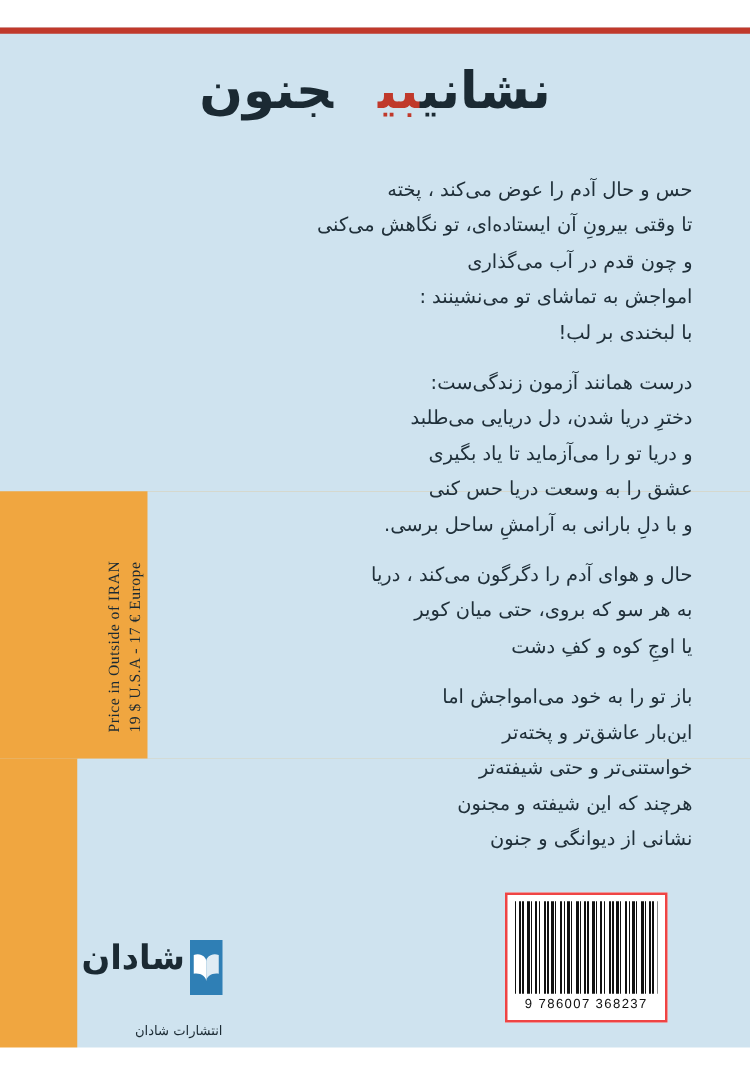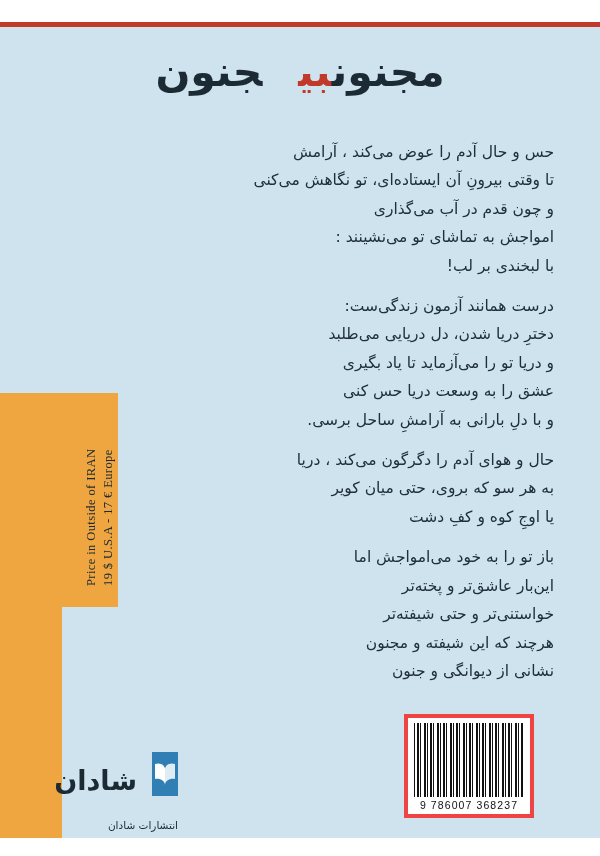--- a/index.html
+++ b/index.html
@@ -89,36 +89,36 @@
   .price .line2{display:block;margin-top:2px;}
   
   .logo-wrap{
     position:absolute;left:66px;top:752px;width:112px;
   }
   .logo-box{
     width:42px;height:44px;
     background:#2f7fb5;
     display:flex;align-items:center;justify-content:center;
   }
-  .logo-row{display:flex;align-items:flex-end;gap:15px;}
+  .logo-row{display:flex;gap:4px;}
   .logo-word{
     font-size:27px;font-weight:bold;color:#1b2a33;direction:rtl;
     line-height:30px;
   }
   .logo-caption{
     margin-top:23px;
     font-size:10.5px;color:#1b2a33;direction:rtl;text-align:right;
     width:104px;
   }
   
   .barcode{
     position:absolute;left:404px;top:714px;
     width:130px;height:104px;
     background:#ffffff;
-    border:4px solid #ef4444;
+    border:2px solid #ef4444;
     padding:5px 6px 3px 6px;
     box-sizing:border-box;
   }
   .bars{
     height:74px;width:100%;
     background-repeat:repeat-x;
     background-image:
       repeating-linear-gradient(90deg,
         #111 0px,#111 1px, #fff 1px,#fff 3px,
         #111 3px,#111 5px, #fff 5px,#fff 6px,
@@ -143,26 +143,26 @@
   <div class="top-band"></div>
   <div class="top-rule"></div>
 
   <div class="orange-band"></div>
   <div class="blue-right-cover"></div>
   <div class="orange-lower"></div>
   <div class="blue-bottom"></div>
   <div class="white-bottom"></div>
 
   <div class="title">
-    <span>مجنون</span><span class="accent">بی</span><span>جنون</span>
+    <span>نشانی</span><span class="accent">بی</span><span>جنون</span>
   </div>
 
   <div class="poem">
     <div class="stanza">
-      <p>حس و حال آدم را عوض می‌کند ، آرامش</p>
+      <p>حس و حال آدم را عوض می‌کند ، پخته</p>
       <p>تا وقتی بیرونِ آن ایستاده‌ای، تو نگاهش می‌کنی</p>
       <p>و چون قدم در آب می‌گذاری</p>
       <p>امواجش به تماشای تو می‌نشینند :</p>
       <p>با لبخندی بر لب!</p>
     </div>
     <div class="stanza">
       <p>درست همانند آزمون زندگی‌ست:</p>
       <p>دخترِ دریا شدن، دل دریایی می‌طلبد</p>
       <p>و دریا تو را می‌آزماید تا یاد بگیری</p>
       <p>عشق را به وسعت دریا حس کنی</p>

